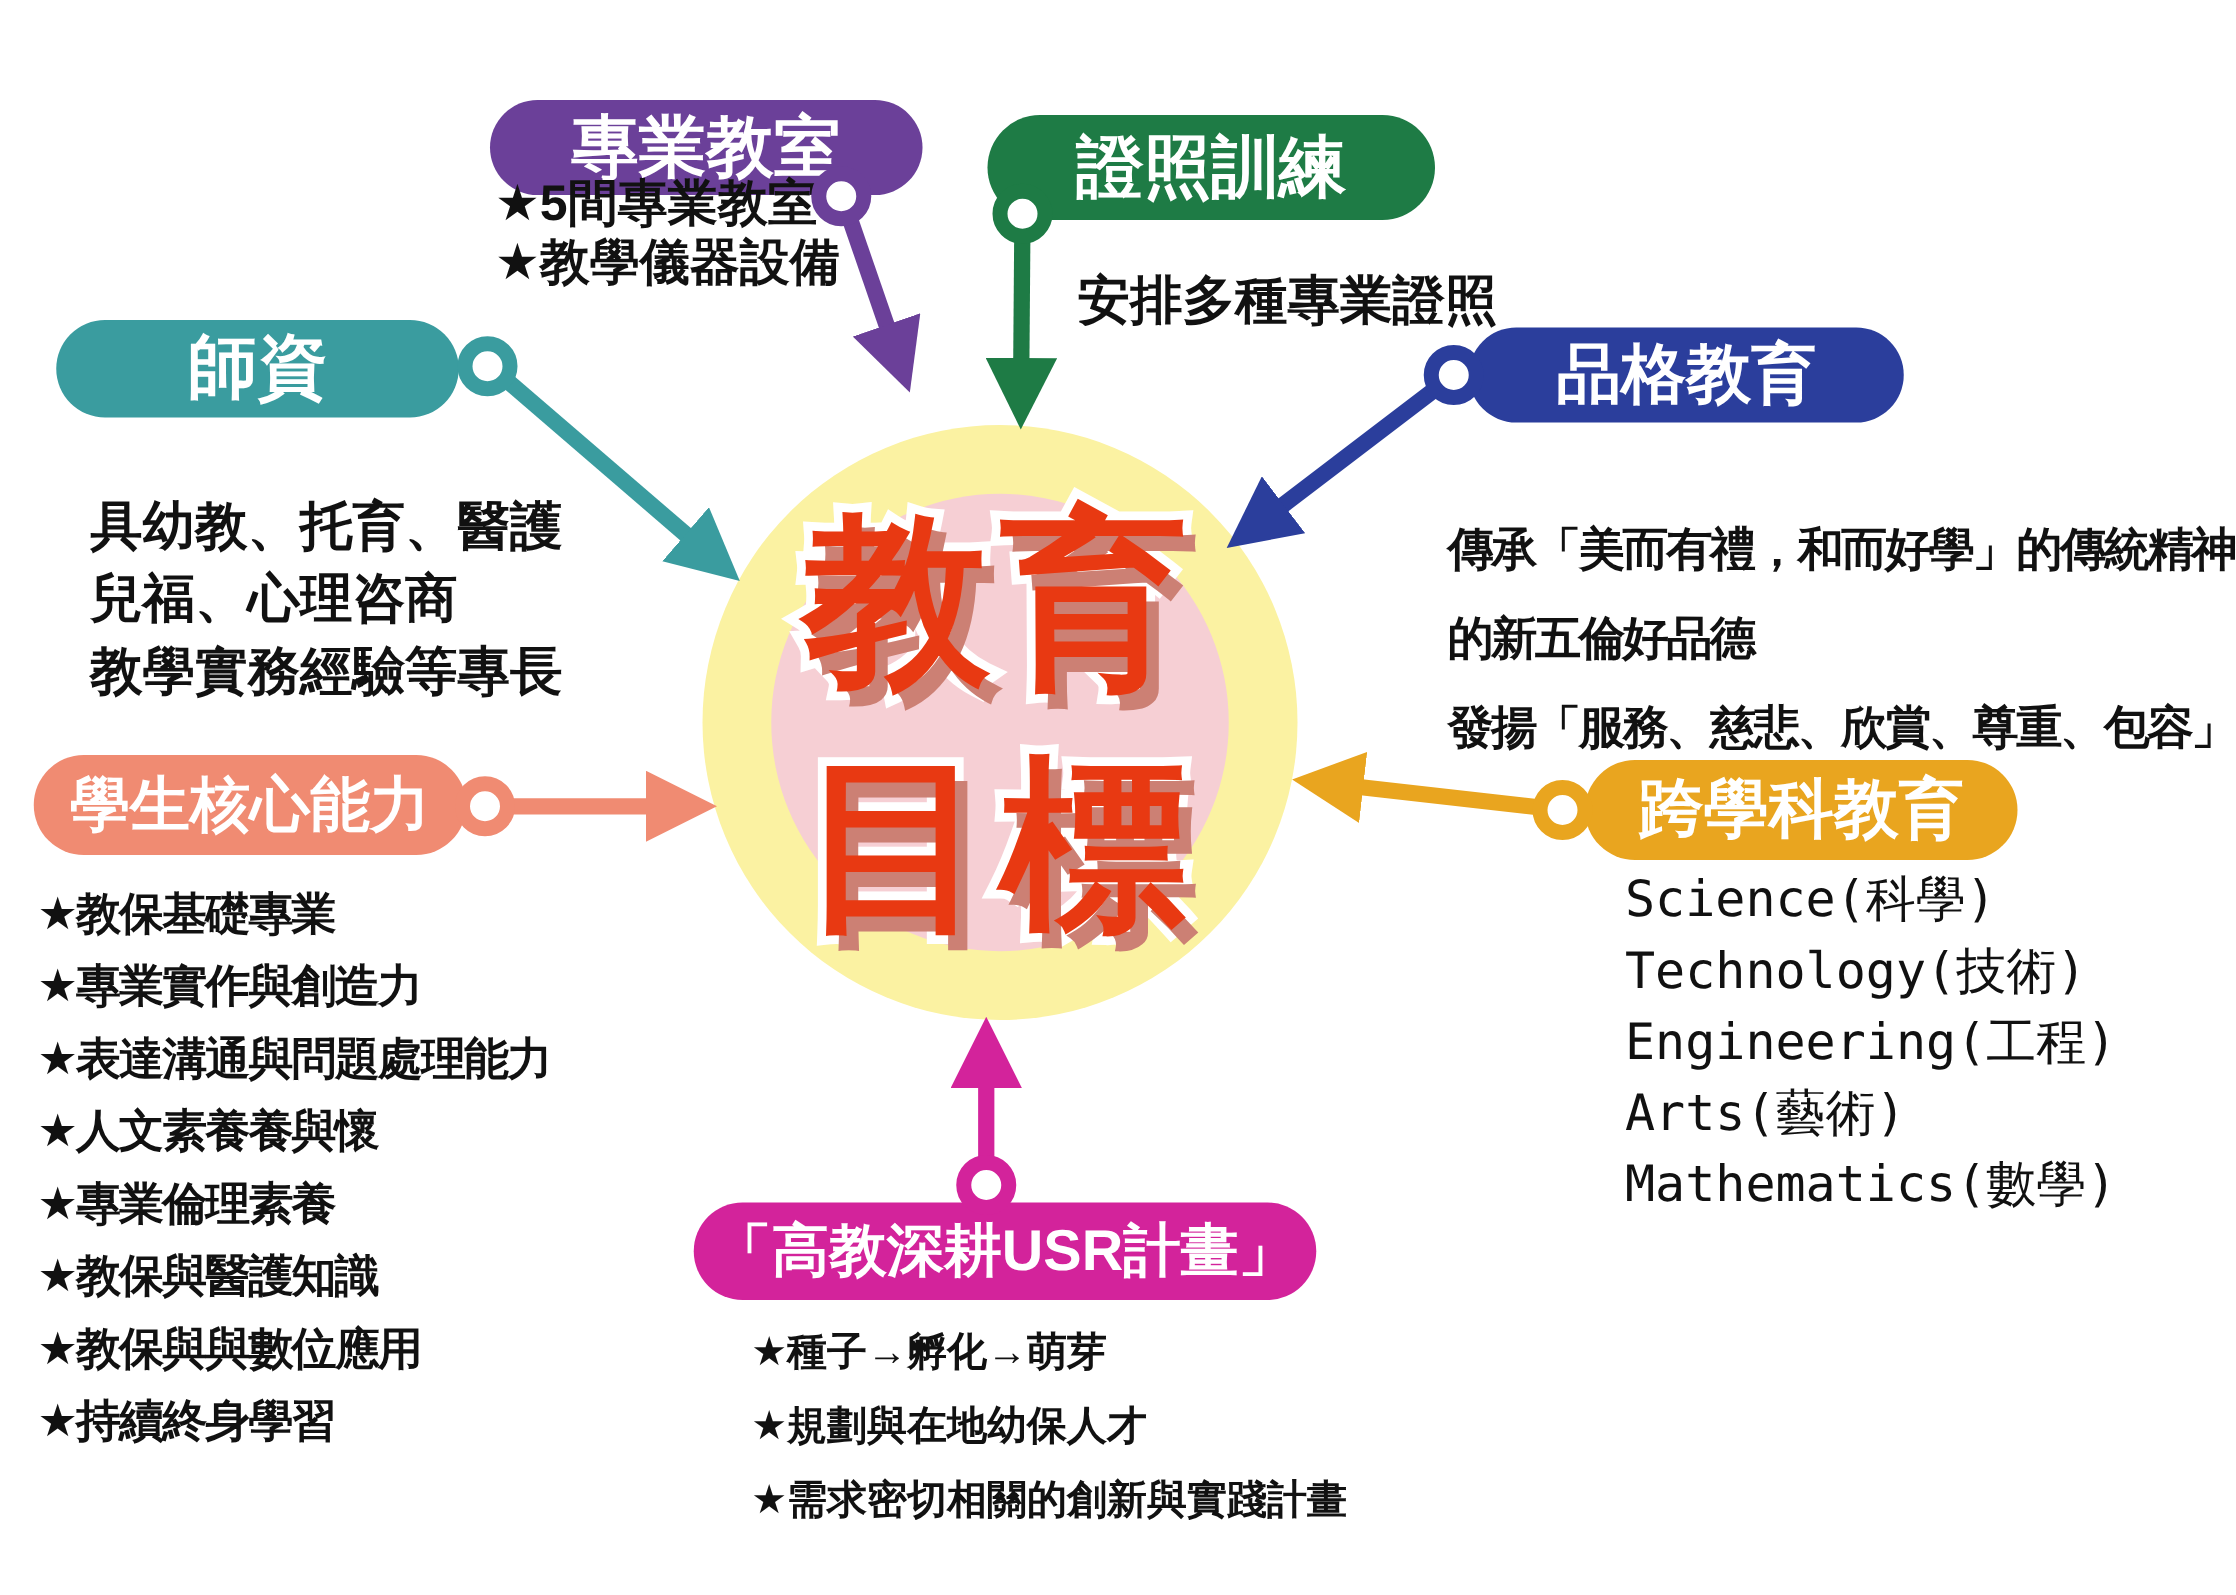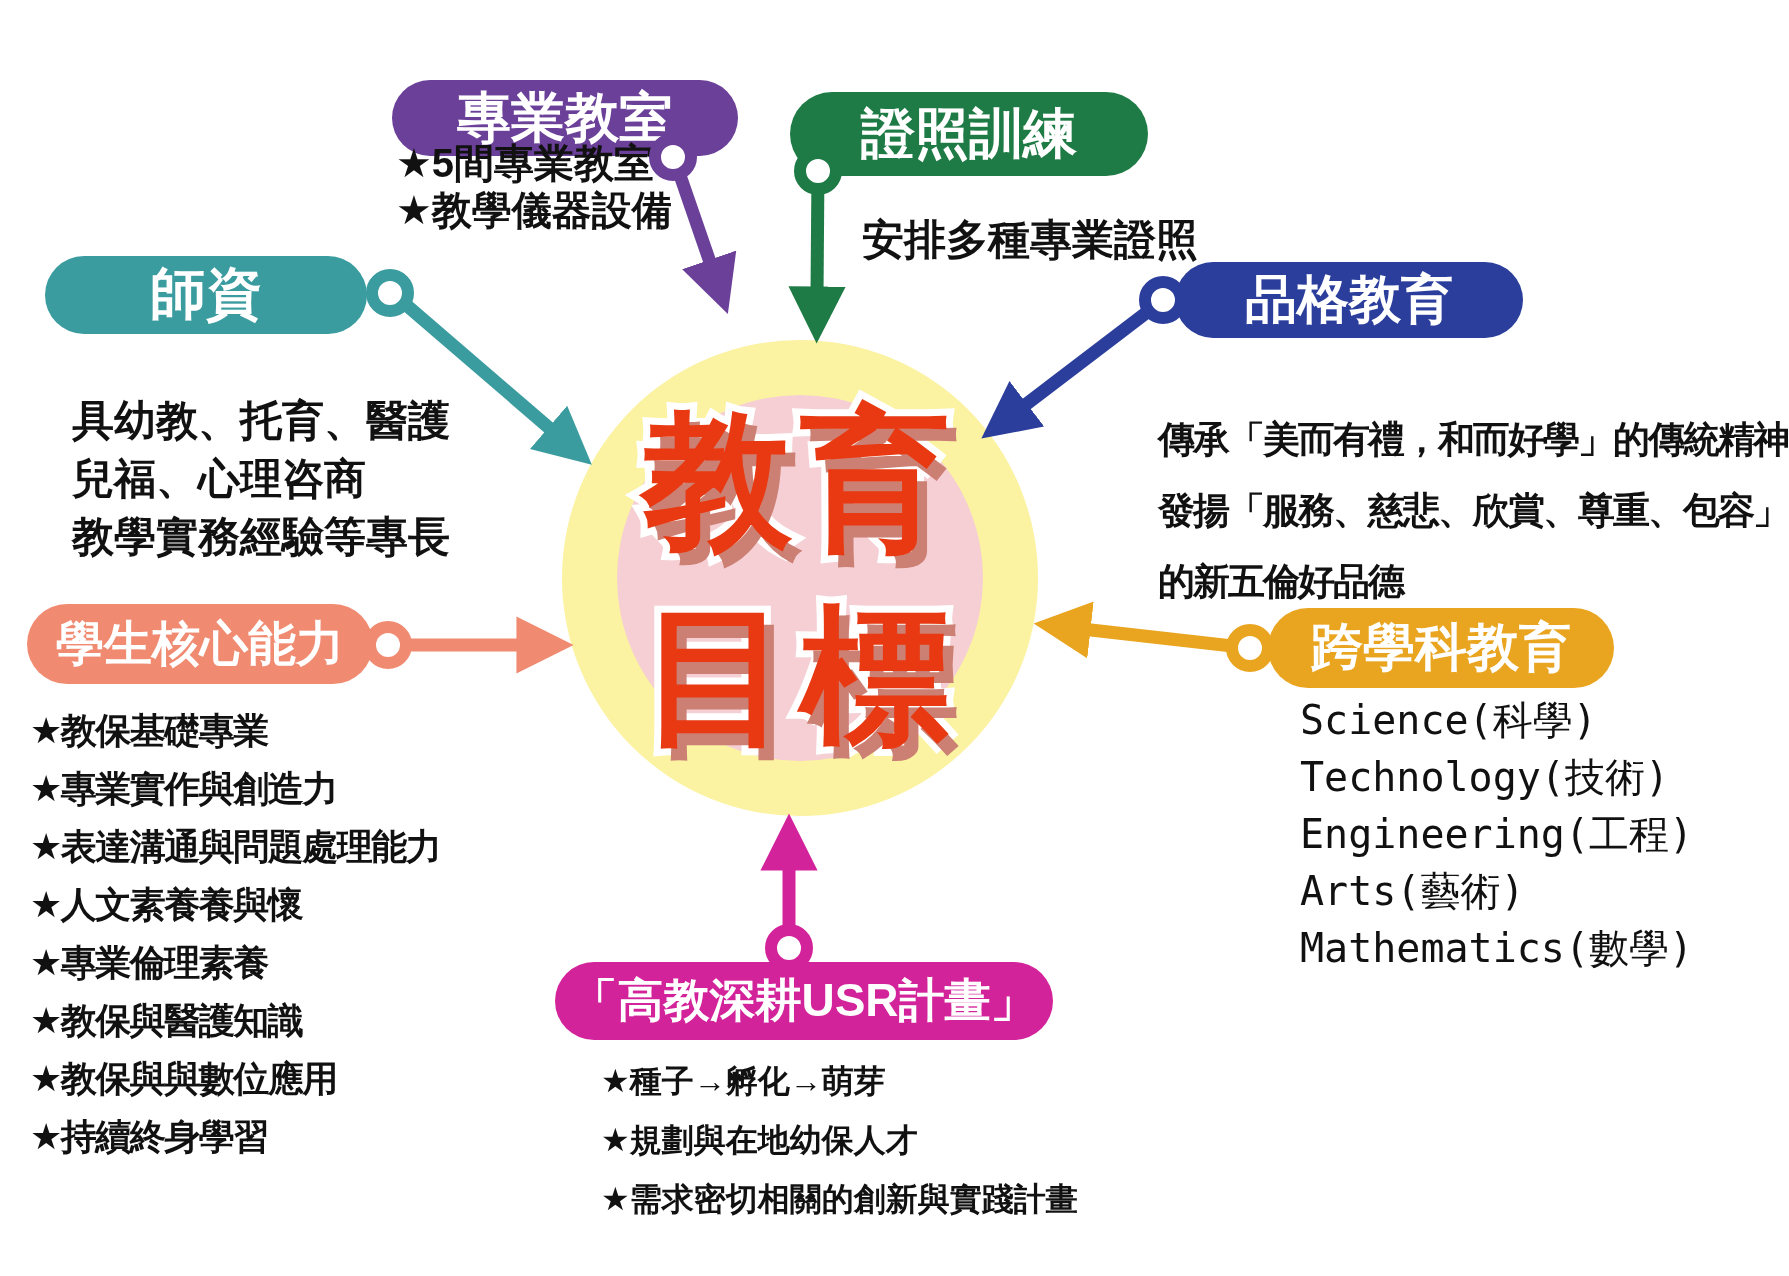--- a/index.html
+++ b/index.html
@@ -124,22 +124,22 @@
     <div>兒福、心理咨商</div>
     <div>教學實務經驗等專長</div>
   </div>
 
   <div class="pill pill-character">
     <span>品格教育</span>
   </div>
   <div class="pin pin-character"></div>
   <div class="details det-character">
     <div>傳承「美而有禮，和而好學」的傳統精神</div>
+    <div>的新五倫好品德</div>
     <div>發揚「服務、慈悲、欣賞、尊重、包容」</div>
-    <div>的新五倫好品德</div>
   </div>
 
   <div class="pill pill-core">
     <span>學生核心能力</span>
   </div>
   <div class="pin pin-core"></div>
   <div class="details det-core">
     <div>★教保基礎專業</div>
     <div>★專業實作與創造力</div>
     <div>★表達溝通與問題處理能力</div>

